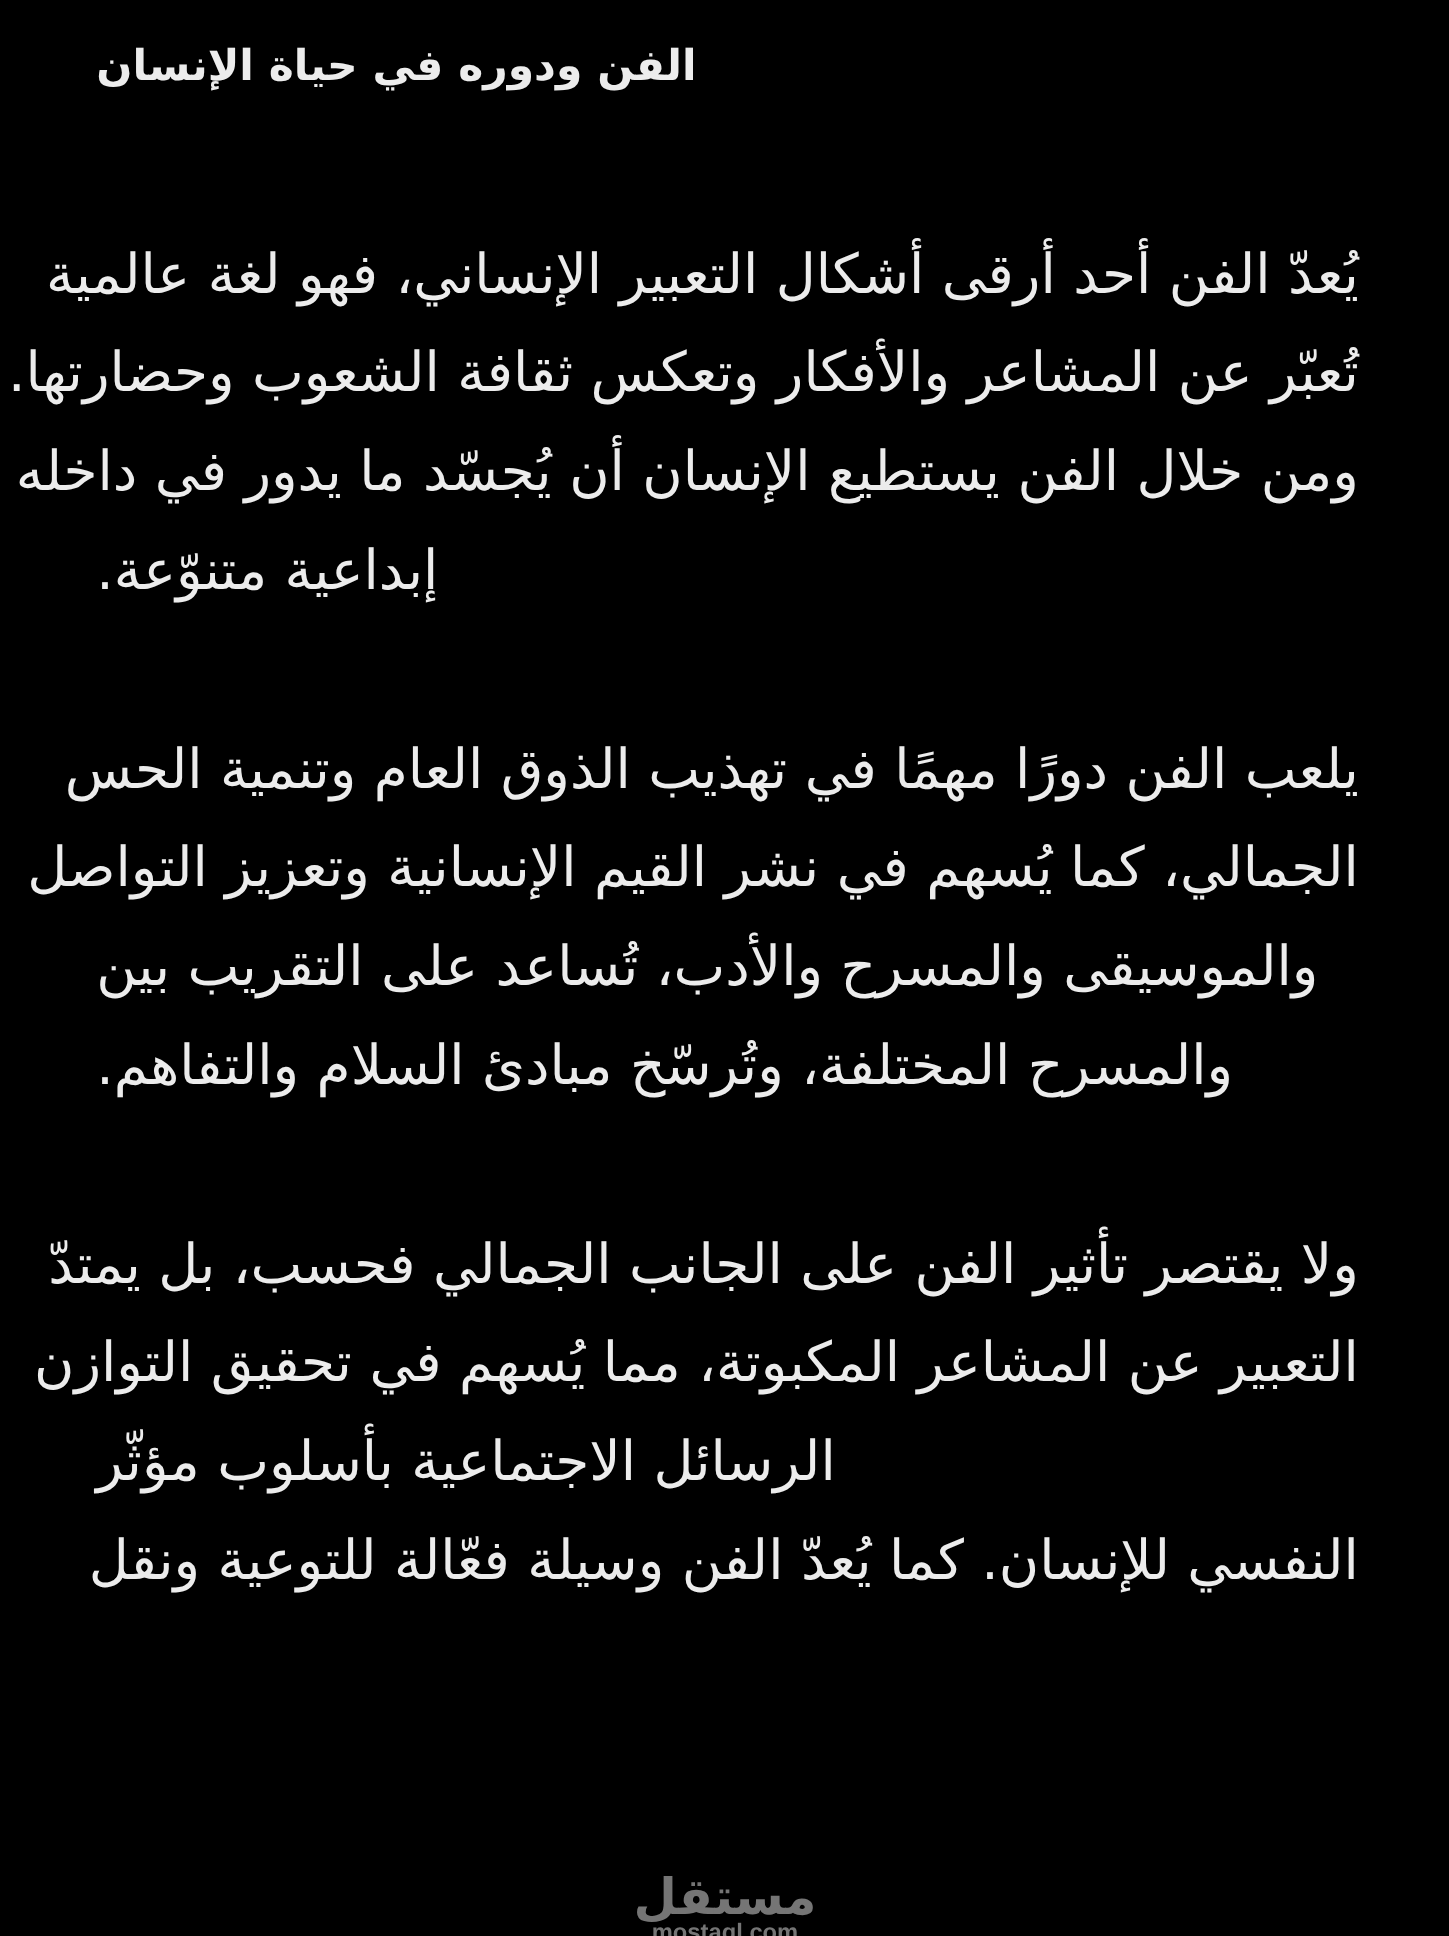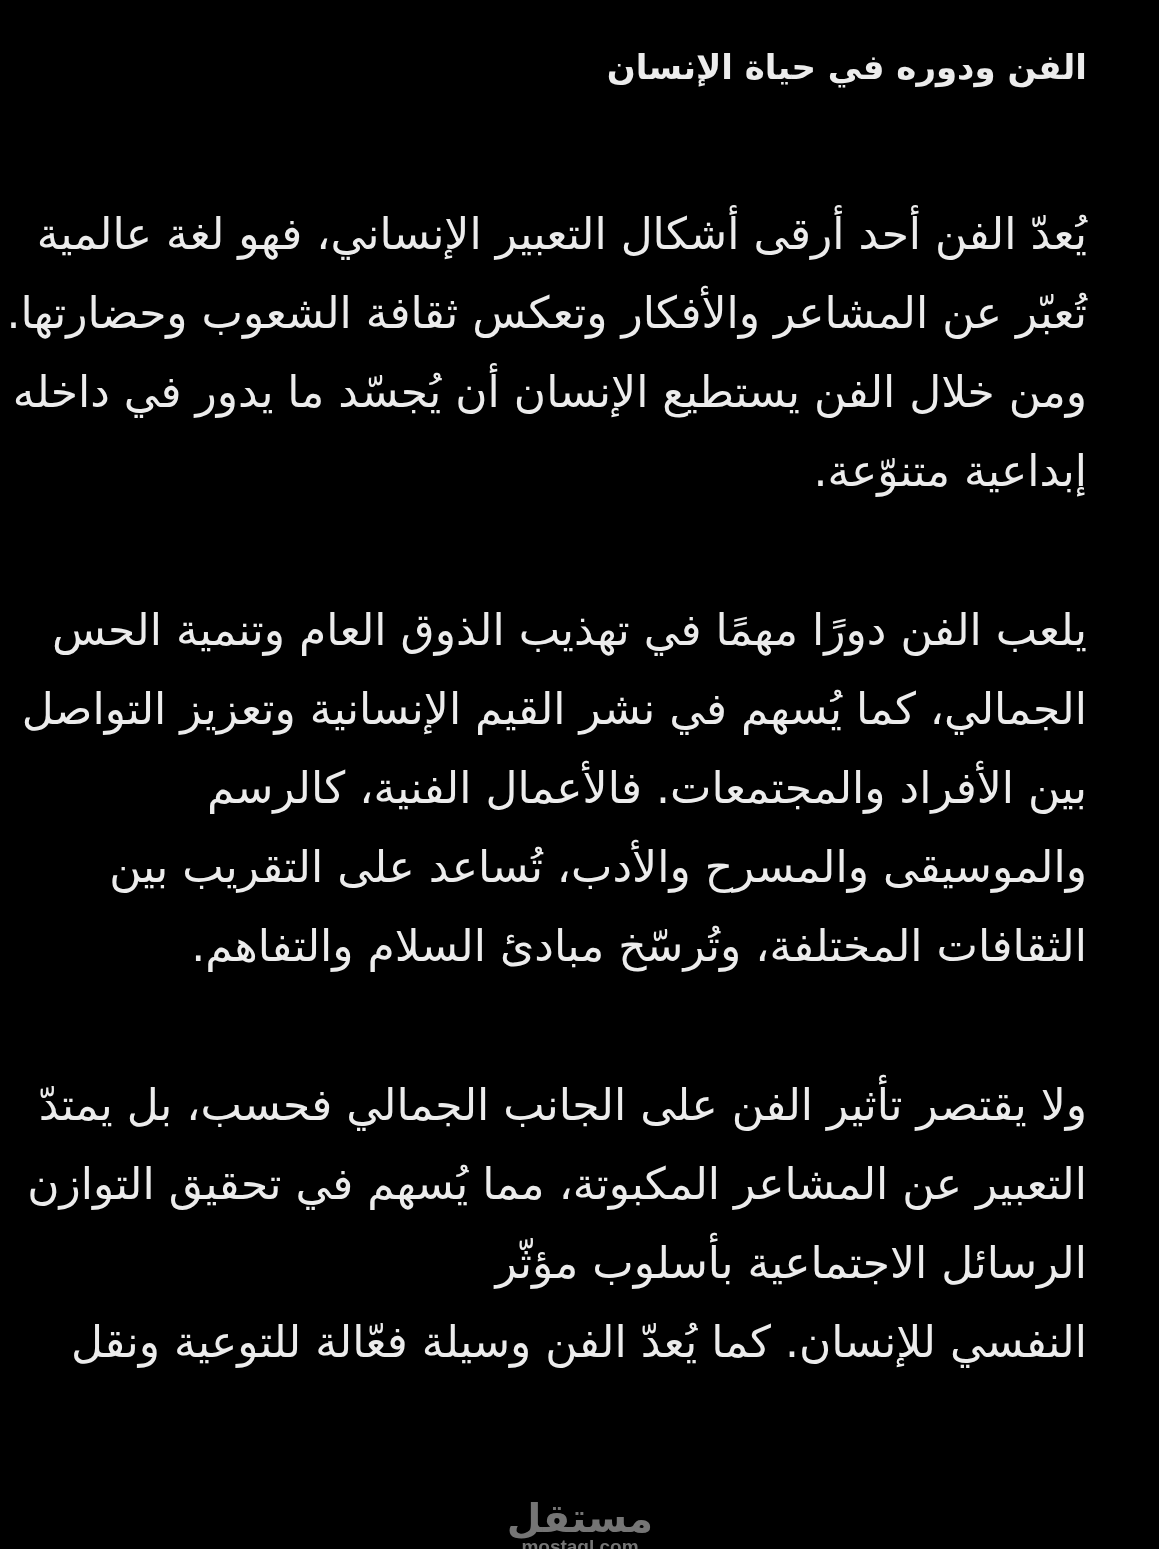--- a/index.html
+++ b/index.html
@@ -11,24 +11,24 @@
     width: 1159px;
     height: 1549px;
     position: relative;
     overflow: hidden;
     font-family: "DejaVu Sans", sans-serif;
     color: #ececec;
   }
   .doc {
     position: absolute;
     right: 72px;
-    top: 32px;
+    top: 18px;
     width: 1010px;
     direction: rtl;
-    text-align: right;
+    text-align: left;
   }
   .title {
     font-size: 34px;
     font-weight: bold;
     line-height: 70px;
     margin: 0 0 92px 0;
     color: #ececec;
   }
   .para {
     font-size: 44px;
@@ -79,23 +79,22 @@
     <span class="line">تُعبّر عن المشاعر والأفكار وتعكس ثقافة الشعوب وحضارتها.</span>
     <span class="line">ومن خلال الفن يستطيع الإنسان أن يُجسّد ما يدور في داخله</span>
     <span class="line">إبداعية متنوّعة.</span>
   </p>
 
   <div class="gap"></div>
 
   <p class="para">
     <span class="line">يلعب الفن دورًا مهمًا في تهذيب الذوق العام وتنمية الحس</span>
     <span class="line">الجمالي، كما يُسهم في نشر القيم الإنسانية وتعزيز التواصل</span>
-    <span class="line">بين الأفراد والمجتمعات. فالأعمال الفنية، كالرسم</span>
     <span class="line">والموسيقى والمسرح والأدب، تُساعد على التقريب بين</span>
-    <span class="line">الثقافات المختلفة، وتُرسّخ مبادئ السلام والتفاهم.</span>
+    <span class="line">والمسرح المختلفة، وتُرسّخ مبادئ السلام والتفاهم.</span>
   </p>
 
   <div class="gap"></div>
 
   <p class="para">
     <span class="line">ولا يقتصر تأثير الفن على الجانب الجمالي فحسب، بل يمتدّ</span>
     <span class="line">التعبير عن المشاعر المكبوتة، مما يُسهم في تحقيق التوازن</span>
     <span class="line">الرسائل الاجتماعية بأسلوب مؤثّر</span>
     <span class="line">النفسي للإنسان. كما يُعدّ الفن وسيلة فعّالة للتوعية ونقل</span>
   </p>

